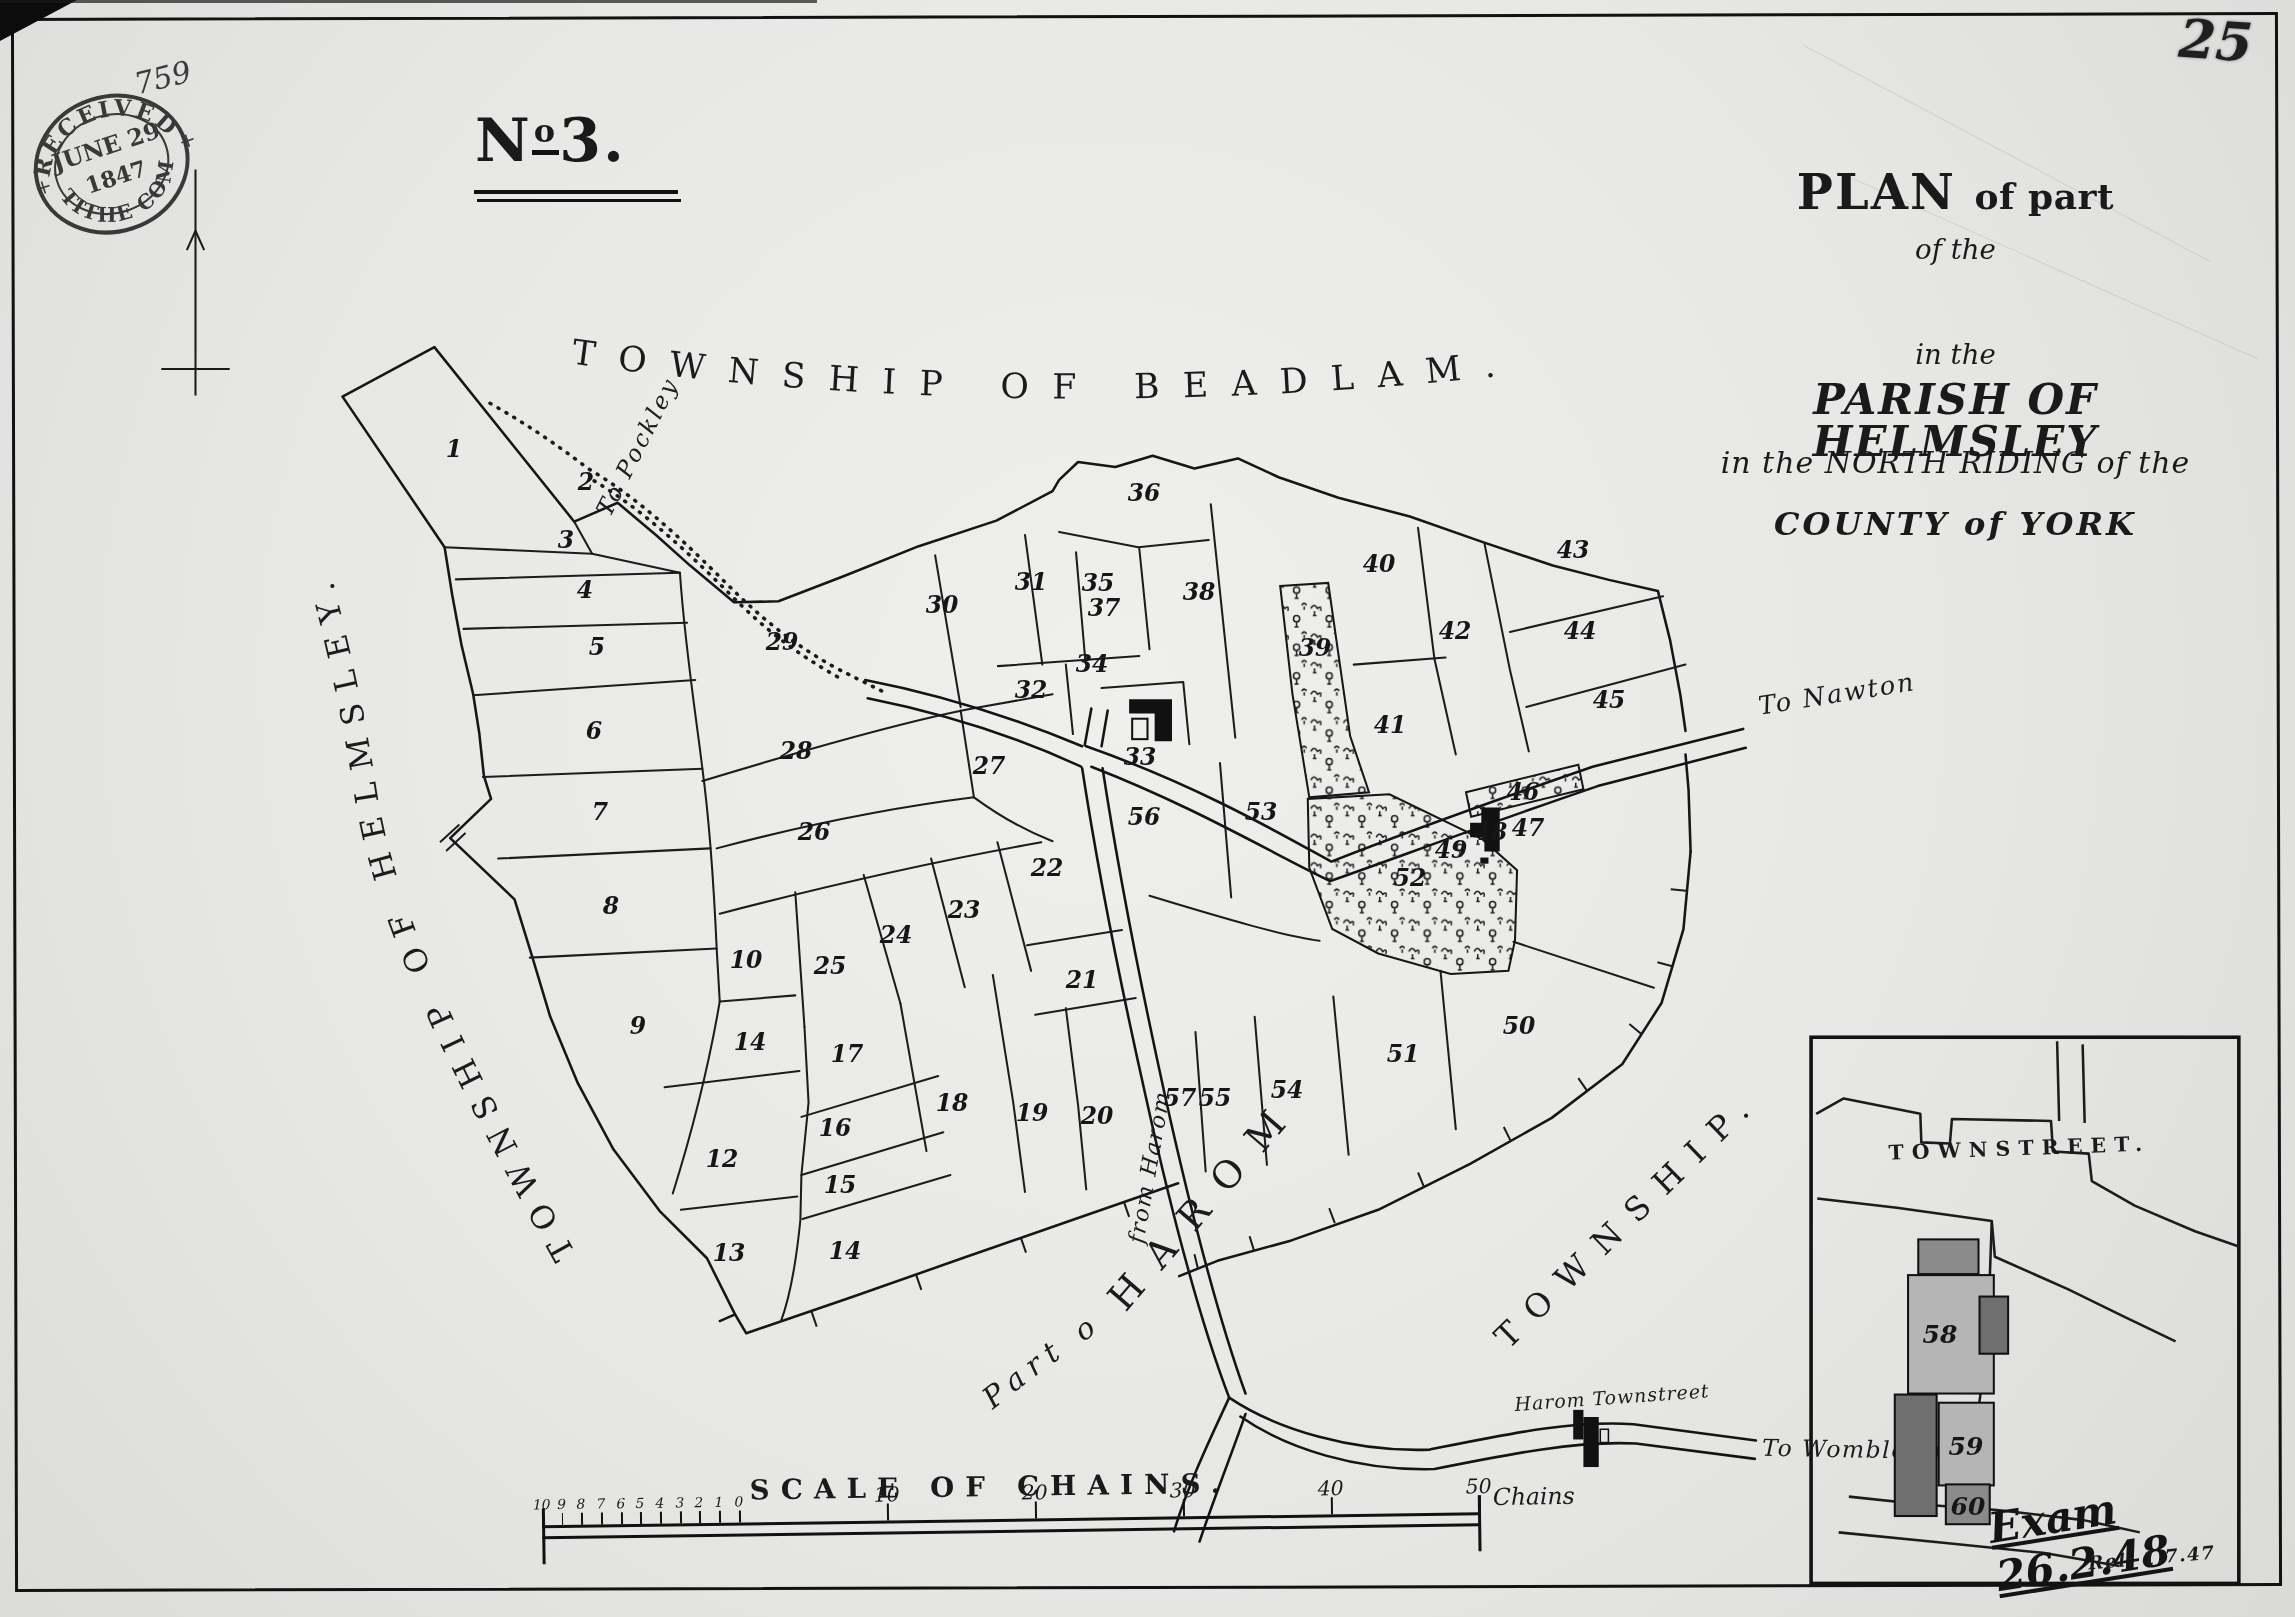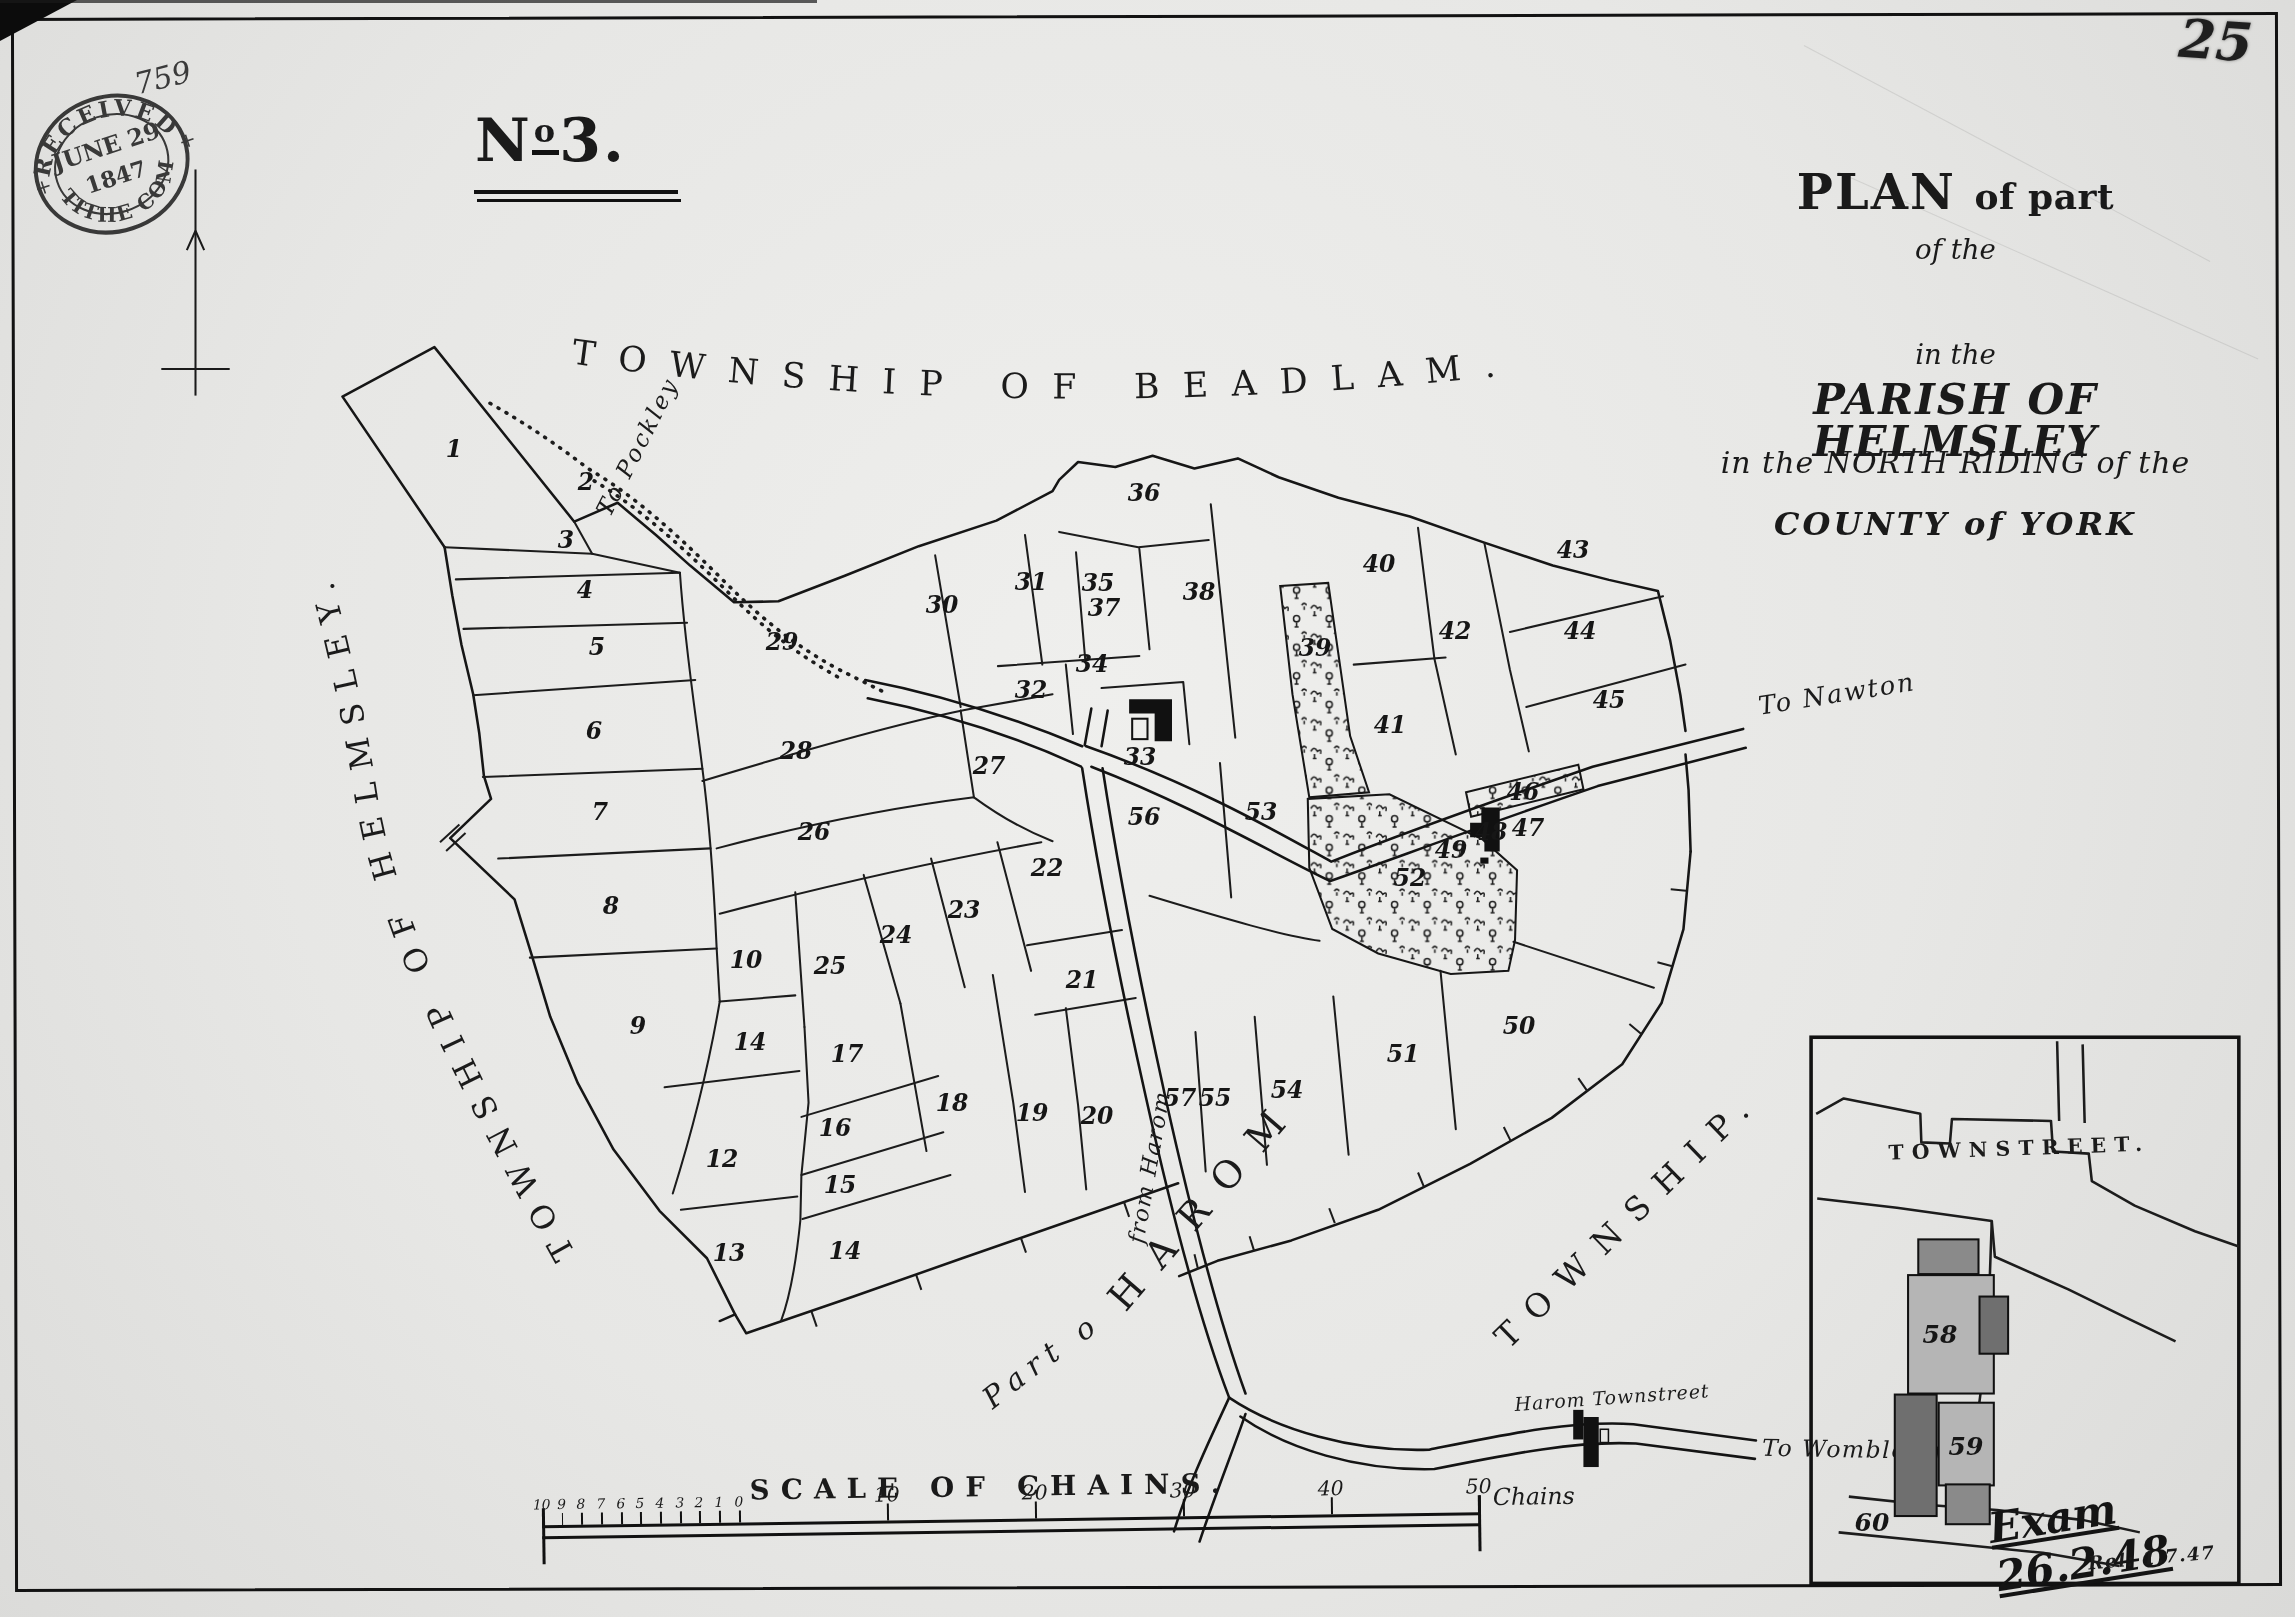--- a/index.html
+++ b/index.html
@@ -341,21 +341,21 @@
       <span class="plbl" style="left: 1410px; top: 878px;">52</span>
       <span class="plbl" style="left: 1261px; top: 812px;">53</span>
       <span class="plbl" style="left: 1287px; top: 1090px;">54</span>
       <span class="plbl" style="left: 1215px; top: 1098px;">55</span>
       <span class="plbl" style="left: 1144px; top: 817px;">56</span>
       <span class="plbl" style="left: 1180px; top: 1098px;">57</span>
     </div>
   <div id="inset-parcel-layer">
       <span class="plbl inset-lbl" style="left: 1940px; top: 1334px;">58</span>
       <span class="plbl inset-lbl" style="left: 1966px; top: 1446px;">59</span>
-      <span class="plbl inset-lbl" style="left: 1872px; top: 1506px; margin-top: 16px;">60</span>
+      <span class="plbl inset-lbl" style="left: 1968px; top: 1506px;">60</span>
     </div>
 
   <div class="scalebar">
     <div class="sb-title">SCALE OF CHAINS.</div>
     <div class="sb-bar"></div>
     <div class="sb-end" style="left:0;"></div>
     <div class="sb-end" style="left:936px;"></div>
     <div id="sb-ticks">
         <div class="sb-tick" style="left: 0px; top: 37px; height: 12.3px;"></div>
         <span class="sb-lab minor" style="left: 0px; top: 20.4px;">10</span>

